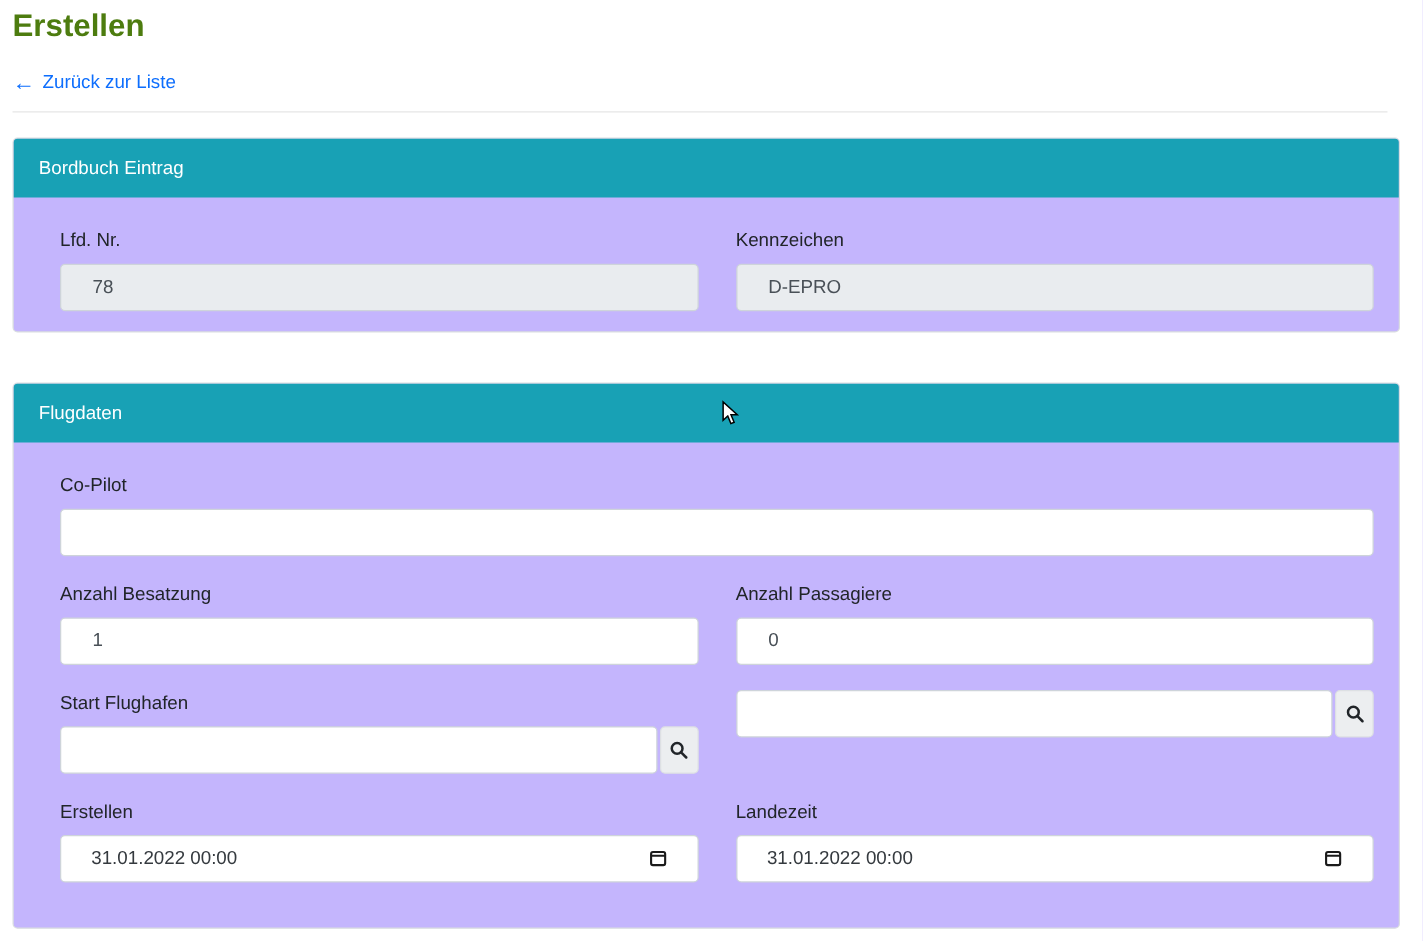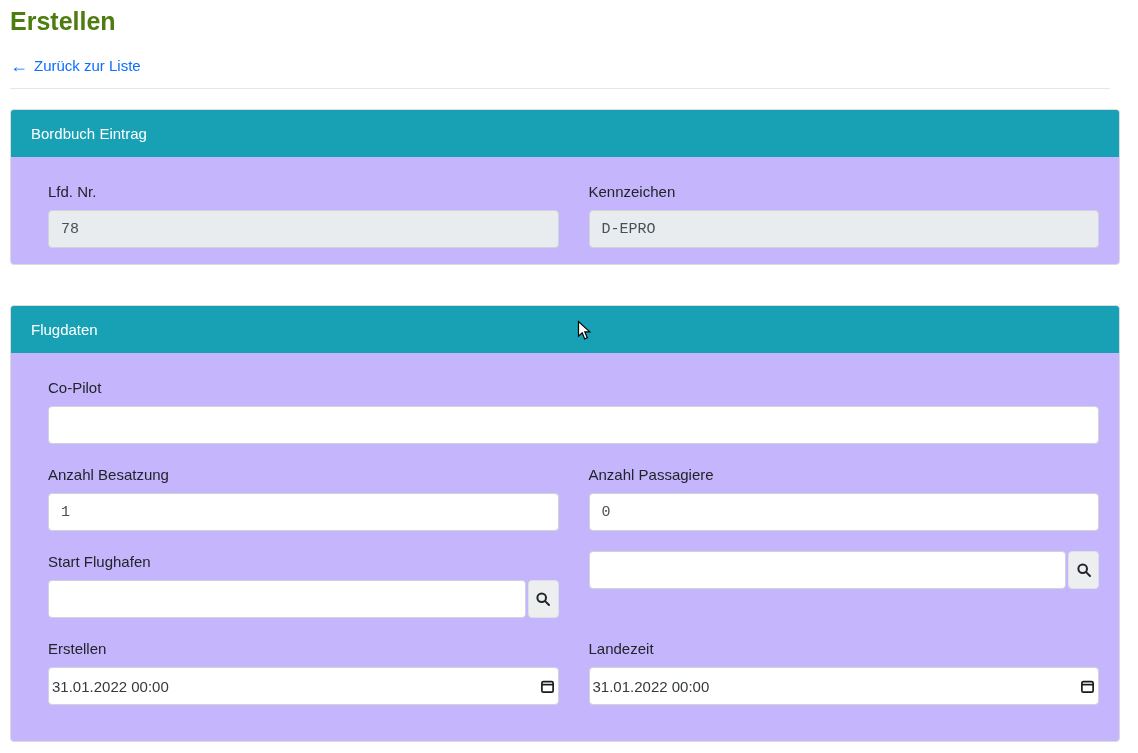--- a/index.html
+++ b/index.html
@@ -70,23 +70,23 @@
     font-size: 15px;
     line-height: 21px;
     color: #212529;
     margin-bottom: 8px;
   }
 
   .form-control {
     display: block;
     width: 100%;
     height: 38px;
-    padding: 6px 12px;
-    font-size: 15px;
-    font-family: Liberation Mono, monospace;
+    padding: 6px 25px;
+    font-size: 15px;
+    font-family: Liberation Sans, sans-serif;
     color: #495057;
     background: #ffffff;
     border: 1px solid #ced4da;
     border-radius: 4px;
     outline: none;
   }
   .form-control:disabled {
     background: var(--disabled-input-bg, #e9ecef);
     color: #495057;
   }
@@ -103,21 +103,21 @@
     cursor: pointer;
     padding: 0;
   }
 
   .datetime-control {
     display: flex;
     align-items: center;
     justify-content: space-between;
     width: 100%;
     height: 38px;
-    padding: 6px 3px;
+    padding: 6px 24px;
     font-size: 15px;
     color: #353a3f;
     background: #fff;
     border: 1px solid #ced4da;
     border-radius: 4px;
     cursor: text;
     text-align: right;
   }
   .calendar-btn {
     display: flex; align-items: center;

